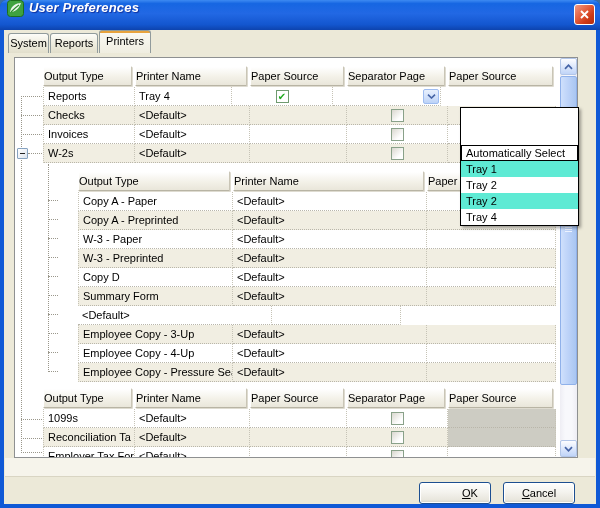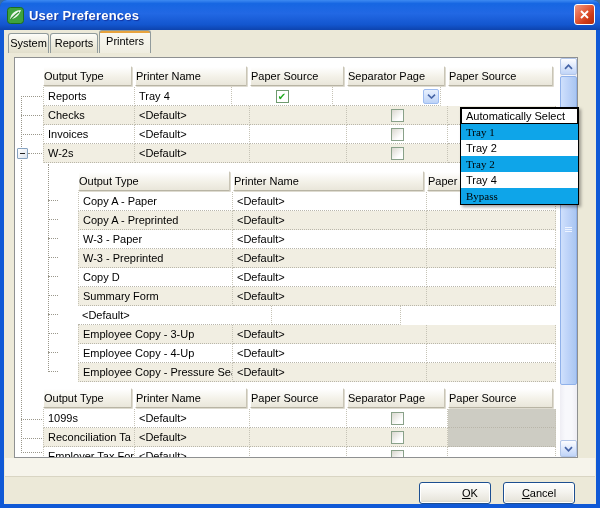--- a/index.html
+++ b/index.html
@@ -4,21 +4,21 @@
 <style>
   html,body{margin:0;padding:0;background:#3a6ea5;}
   *{box-sizing:border-box;}
   body{font-family:"Liberation Sans","DejaVu Sans",sans-serif;font-size:11px;color:#000;}
 
   .window{position:relative;width:600px;height:508px;background:#1059d6;border-radius:7px 7px 0 0;overflow:hidden;}
 
   
   .titlebar{position:absolute;left:0;top:0;width:600px;height:30px;
     background:linear-gradient(180deg,#3d8af2 0%,#1666e2 12%,#2268e4 45%,#1356cf 82%,#0d43ae 100%);
-    border-radius:7px 7px 0 0;display:flex;align-items:center;}
+    border-radius:7px 7px 0 0;display:flex;font-style:italic;}
   .app-icon{width:17px;height:17px;margin:0 5px 0 7px;}
   .title-text{color:#fff;font-size:13px;font-weight:bold;text-shadow:1px 1px 1px #10309e;letter-spacing:.2px;}
   .close-btn{position:absolute;right:5px;top:4px;width:21px;height:21px;border:1px solid #fff;border-radius:3px;
     background:linear-gradient(135deg,#f29a84 0%,#e25b39 45%,#cf3a17 70%,#b02d10 100%);
     display:flex;align-items:center;justify-content:center;}
 
   
   .body{position:absolute;left:4px;top:30px;width:592px;height:474px;background:#ece9d8;}
 
   
@@ -76,22 +76,22 @@
   .sb-up{top:0;} .sb-down{bottom:0;}
   .sb-thumb{position:absolute;left:0;top:18px;width:17px;height:309px;border:1px solid #90b1ea;border-radius:2px;
     background:linear-gradient(90deg,#cfe0fc,#bcd2f8 50%,#a9c6f2);}
   .sb-grip{position:absolute;left:4px;top:50%;margin-top:-4px;width:7px;}
   .sb-grip div{height:1px;background:#89a9e4;border-bottom:1px solid #eef4ff;margin-bottom:1px;}
 
   
   .dropdown{position:absolute;left:460px;top:107px;width:119px;border:1px solid #000;background:#fff;z-index:40;
     box-shadow:2px 2px 3px rgba(0,0,0,.35);}
   .dd-item{height:16px;line-height:16px;padding:0 5px;white-space:nowrap;overflow:hidden;background:#fff;}
-  .dd-item.alt{background:#0ea5e9;font-family:Liberation Serif, serif;}
-  .dd-item.focused{outline:1px solid #000;outline-offset:-1px;}
+  .dd-item.alt{background:#5eead4;}
+  .dd-item.focused{outline:1px solid #000;outline-offset:-1px;margin-top:37px;}
 
   
   .below-strip{position:absolute;left:1px;top:428px;width:590px;height:19px;background:#f6f4eb;border-bottom:1px solid #d9d5c3;}
   .btn{position:absolute;top:452px;height:22px;border:1px solid #1d4f91;border-radius:3px;text-align:center;line-height:20px;
     background:linear-gradient(#fefefe,#f4f3ee 45%,#e8e6dd 85%,#d5d2c4);box-shadow:inset 0 0 0 1px #fff;}
   .btn u{text-decoration:underline;}
 </style>
 </head>
 <body>
 
@@ -345,16 +345,15 @@
     <div class="btn" style="left:499px;width:72px;"><u>C</u>ancel</div>
 
   </div>
 
   <div class="dropdown" id="dropdown">
       <div class="dd-item focused">Automatically Select</div>
       <div class="dd-item alt">Tray 1</div>
       <div class="dd-item">Tray 2</div>
       <div class="dd-item alt">Tray 2</div>
       <div class="dd-item">Tray 4</div>
-      <div class="dd-item alt">Bypass</div>
     </div>
 
 </div>
 
 </body></html>

